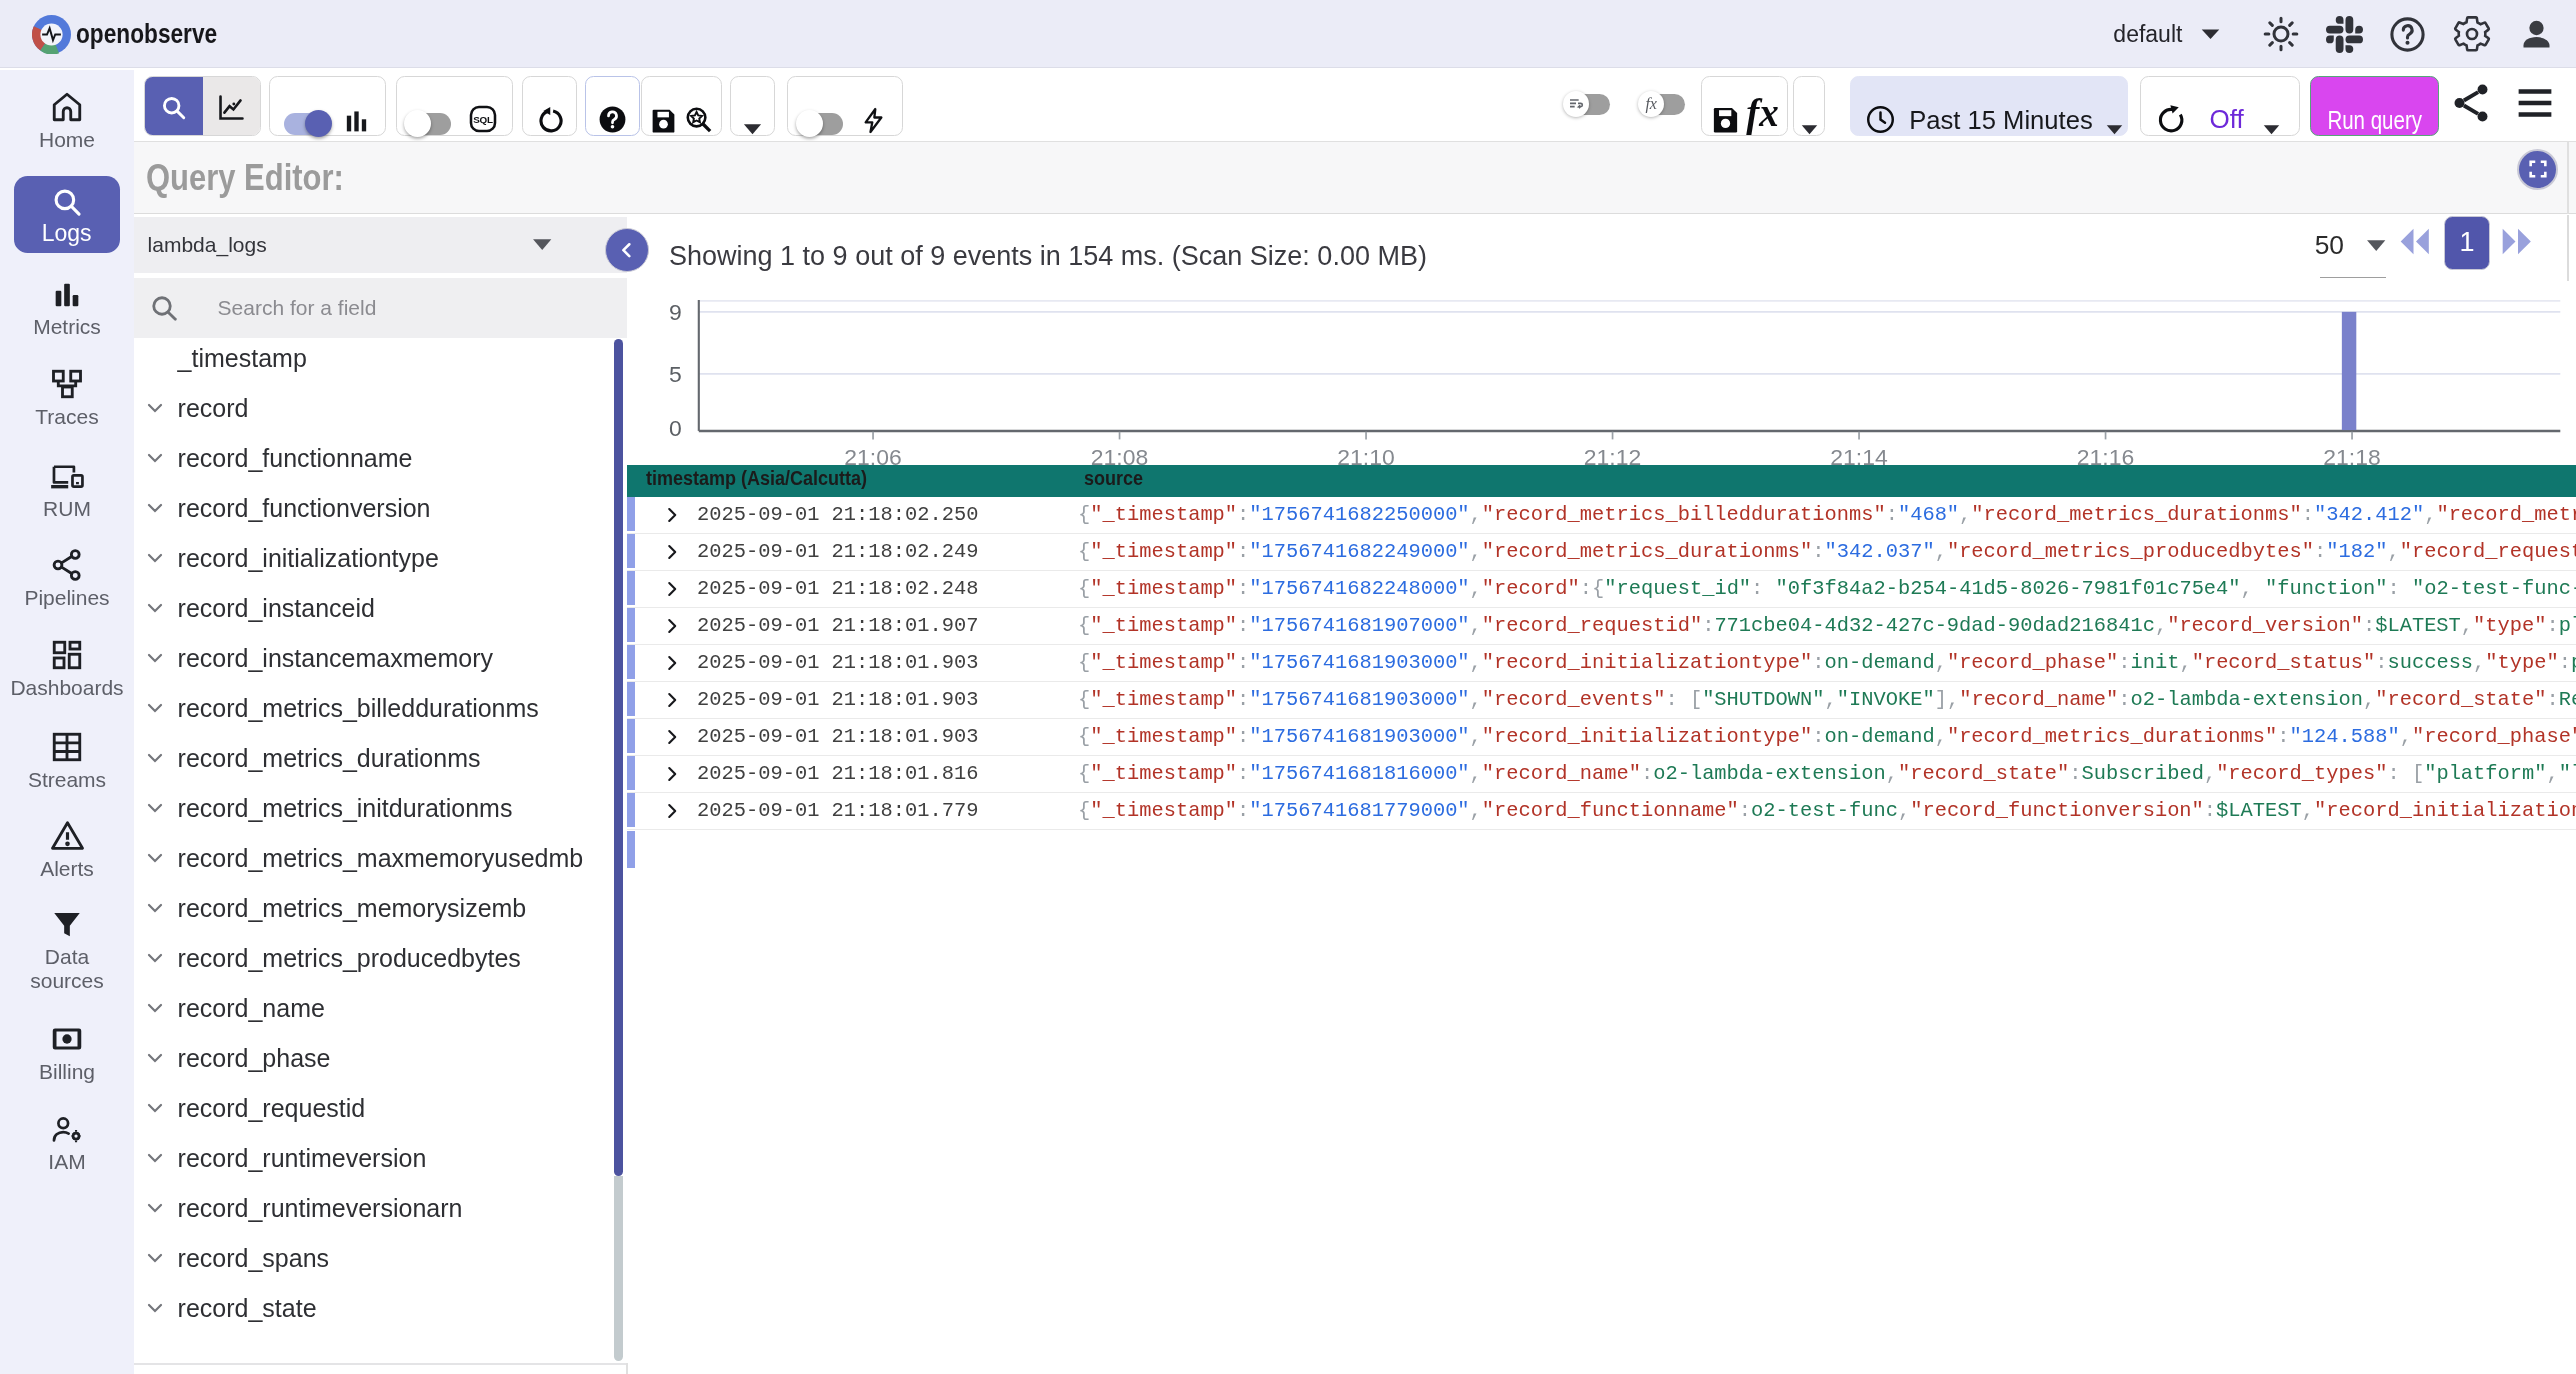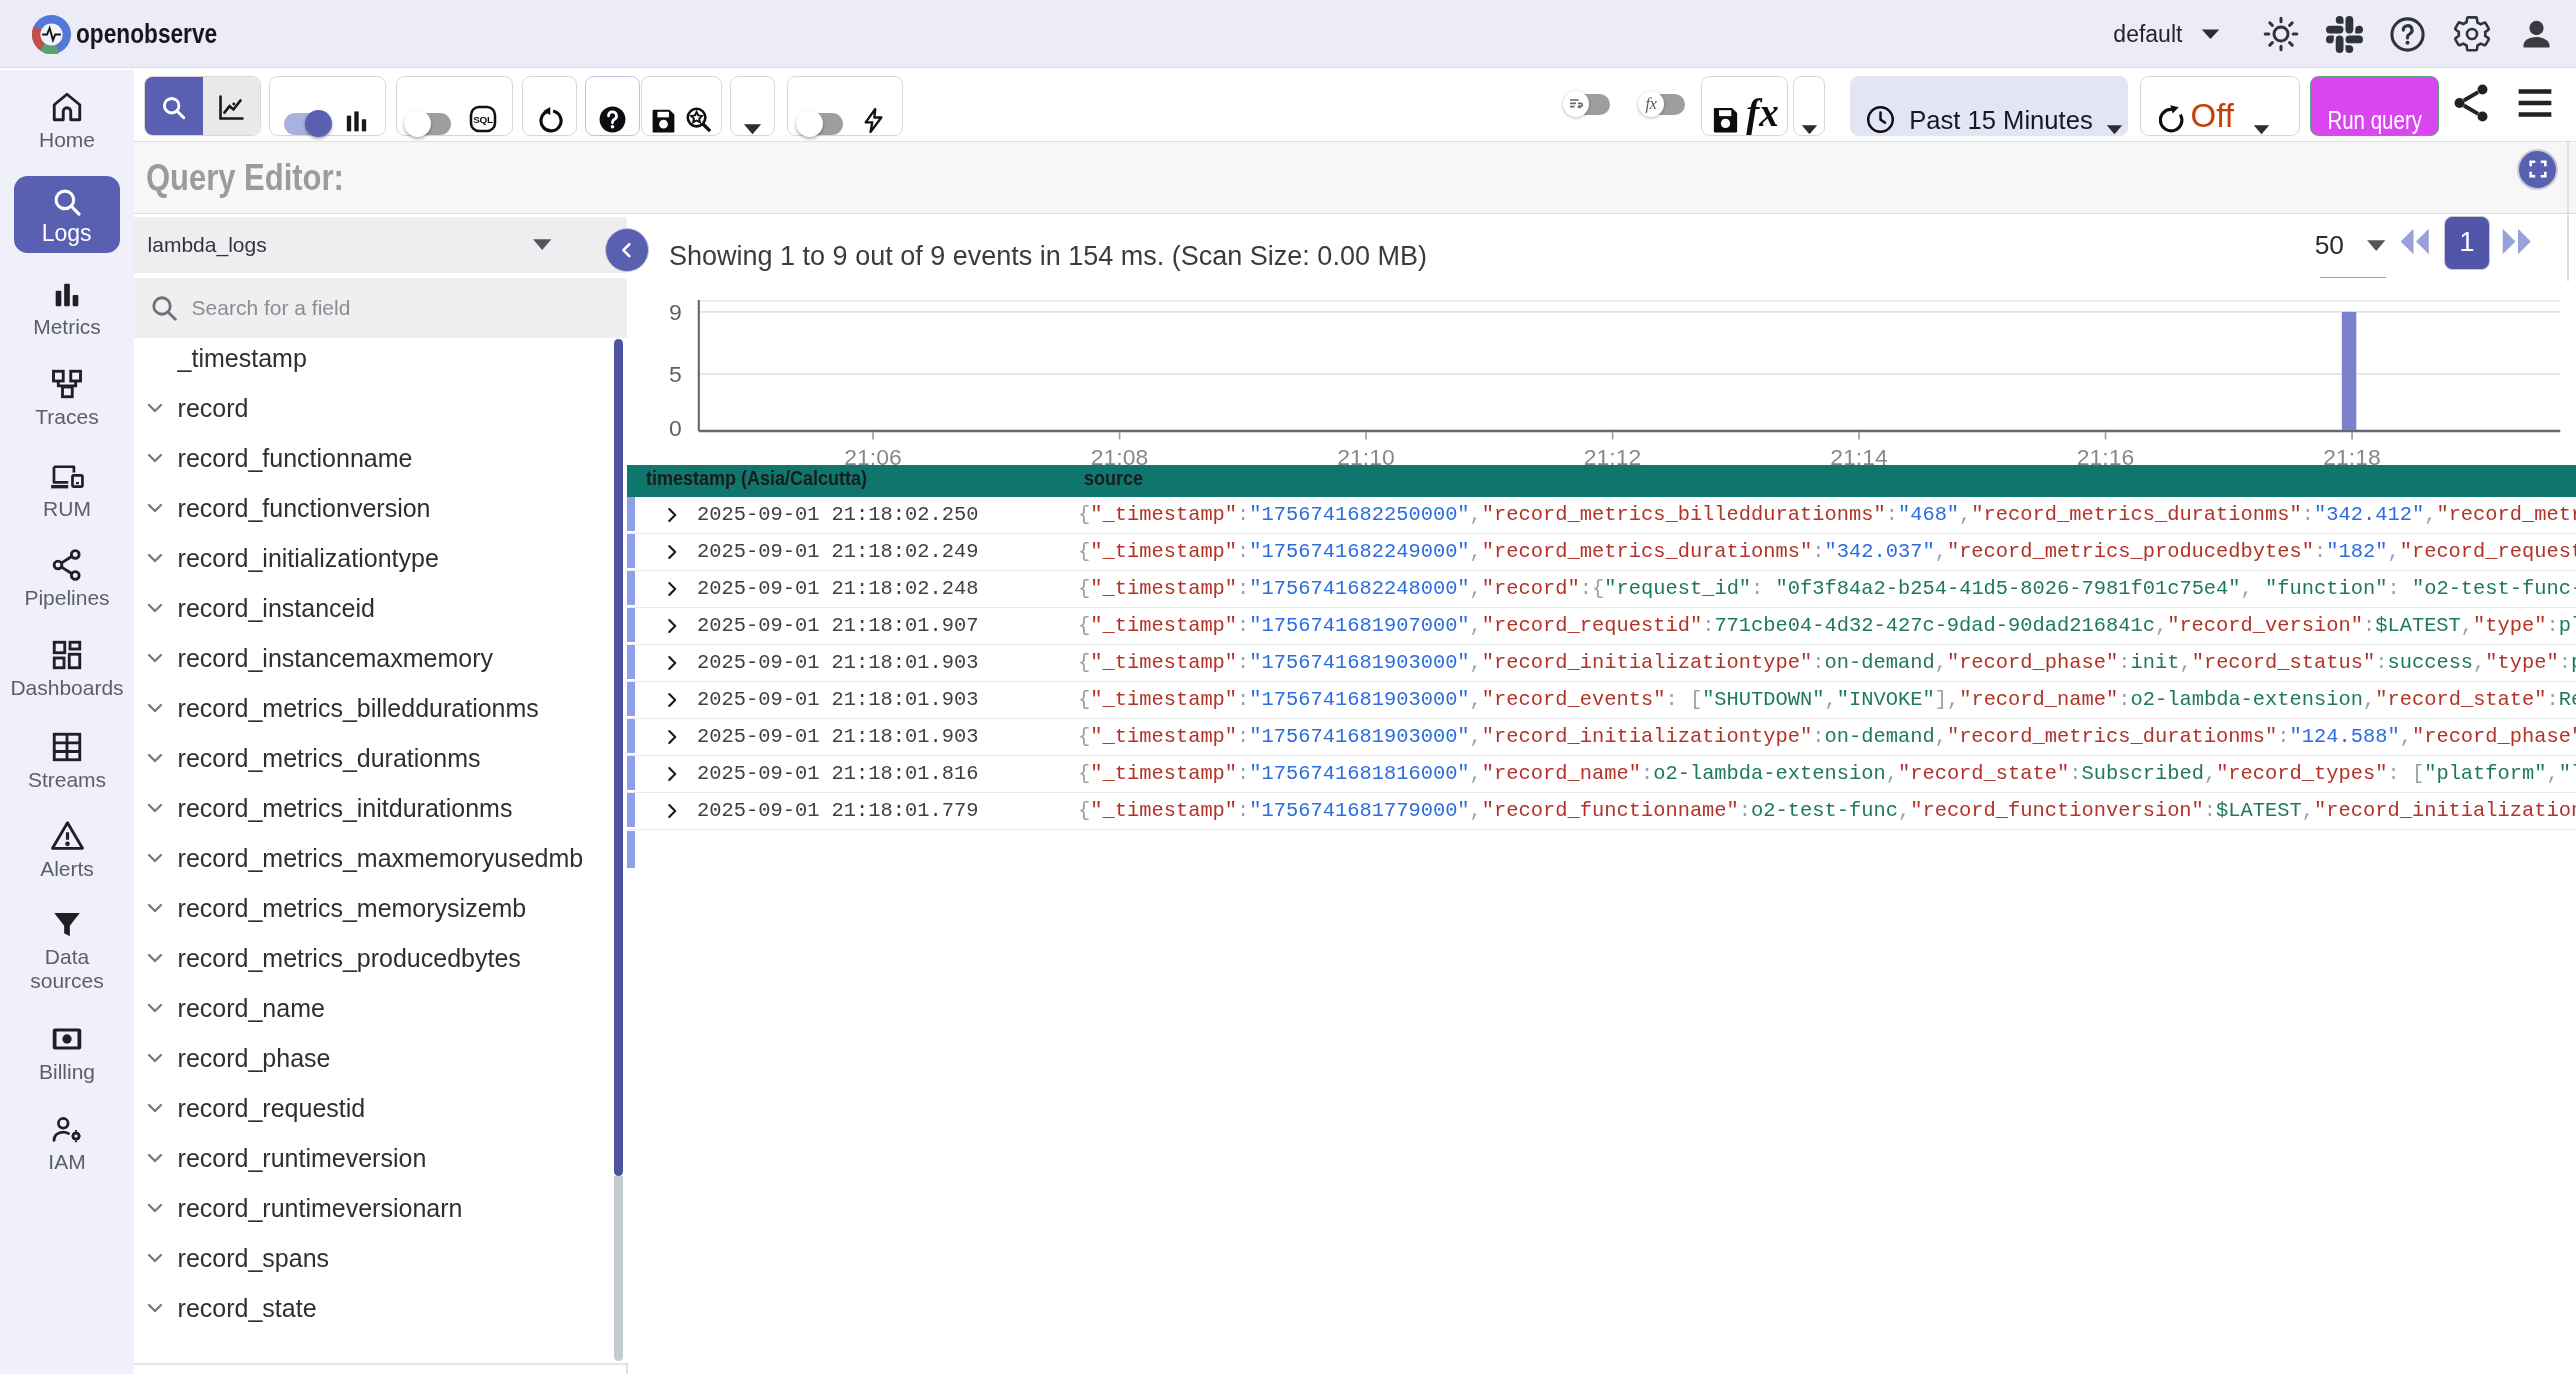--- a/index.html
+++ b/index.html
@@ -46,21 +46,21 @@
 #qe .lbl { position:absolute; left:12px; top:15.3px; font-size:36px; font-weight:bold; color:#9b9b9b; transform:scaleX(.86); transform-origin:left center; }
 #qefull { position:absolute; left:2383px; top:6.8px; width:41px; height:41px; border-radius:50%;
   background:#5960b2; border:2.6px solid #c9c9d6; display:flex; align-items:center; justify-content:center; }
 
 #fields { position:absolute; left:134px; top:215px; width:493px; height:1149px; background:#fff; overflow:hidden;padding-left:14px; }
 #streamrow { position:absolute; left:0; top:1.7px; width:493px; height:56px; background:#eeeef1;
   display:flex; align-items:center; }
 #streamrow .nm { font-size:21px; color:#33343a; margin-left:13.6px; }
 #streamrow .car { position:absolute; right:75px; }
 #searchrow { position:absolute; left:0; top:63px; width:493px; height:60px; background:#efeff1;
-  display:flex; align-items:center; }
+  display:flex; align-items:center;gap:26px; }
 #searchrow .ph { font-size:21px; color:#8b8b90; margin-left:12px; }
 #flist { position:absolute; left:0; top:118px; width:493px; }
 .frow { height:50px; display:flex; align-items:center; font-size:25px; color:#2e2f33; }
 .frow .chv { width:24px; margin-left:9.4px; margin-right:10.2px; }
 .frow .chv.empty { visibility:hidden; }
 #fscroll { position:absolute; left:480px; top:124px; width:9.4px; height:837px; background:#4c539f; border-radius:5.1px; }
 #fstrack { position:absolute; left:480px; top:961px; width:9.4px; height:185px; background:#c3cbce; border-radius:0 0 5.1px 5.1px; }
 #fbot { position:absolute; left:134px; top:1348px; width:493px; height:1.7px; background:#e4e4e6; }
 #fbotv { position:absolute; left:626px; top:1348px; width:1.7px; height:27px; background:#e0e0e0; }
 
@@ -336,21 +336,21 @@
     <span style="font-size:25.6px; color:#17181c; margin-left:13.6px; white-space:nowrap;">Past 15 Minutes</span>
     <svg style="margin-left:13.6px" width="17" height="11" viewBox="0 0 22 14">
         <path d="M1 1.5 L11 13 L21 1.5 Z" fill="#2c2c32"></path>
       </svg>
   </div>
   <div class="tbtn" style="left:2006px; width:160px; justify-content:flex-start;">
     <svg style="margin-left:13.6px" width="31" height="31" viewBox="0 0 24 24" fill="none" stroke="#0c0d10" stroke-width="2.4">
       <path d="M13.8 4.3 A8.3 8.3 0 1 0 19.6 8.2"></path>
       <path d="M11.9 0.9 L18.4 2.6 L13.6 7.4 Z" fill="#0c0d10" stroke="none"></path>
     </svg>
-    <span style="font-size:33px; color:#c2410c; margin-left:5px;">Off</span>
+    <span style="font-size:26px; color:#6d28d9; margin-left:24px;">Off</span>
     <svg style="margin-left:19px" width="17" height="11" viewBox="0 0 22 14">
         <path d="M1 1.5 L11 13 L21 1.5 Z" fill="#2c2c32"></path>
       </svg>
   </div>
   <div class="tbtn" style="left:2176px; width:129px; background:#d946ef; border-color:#57a579;">
     <span style="font-size:25px; color:#fff; transform:scaleX(.82); display:inline-block;">Run query</span>
   </div>
   <div style="position:absolute; left:2314px; top:10.2px;">
     <svg width="46" height="46" viewBox="0 0 24 24" fill="#202227">
       <circle cx="18" cy="5" r="2.6"></circle>

